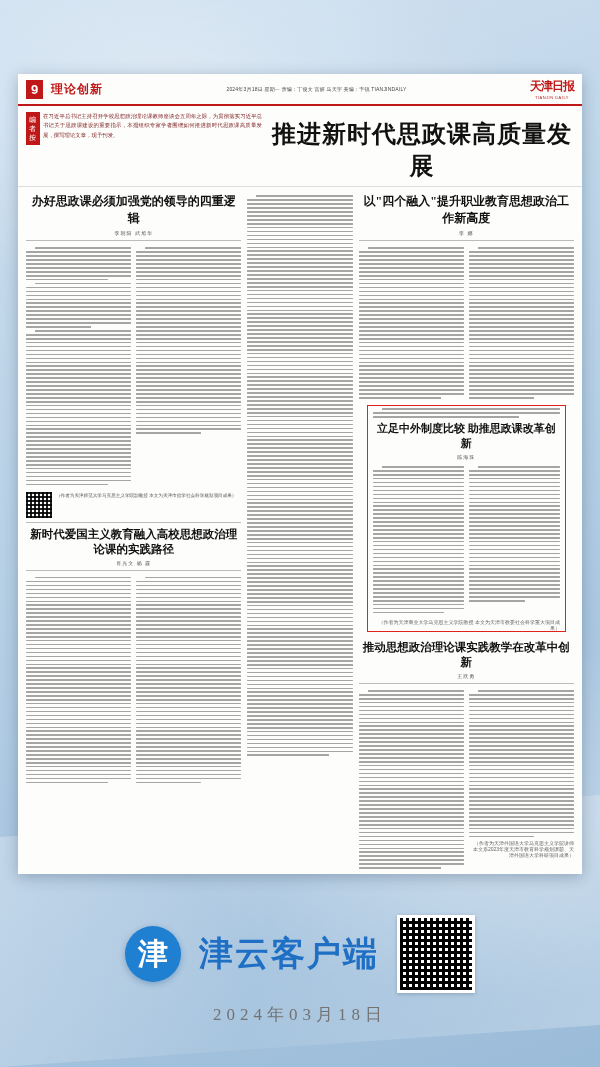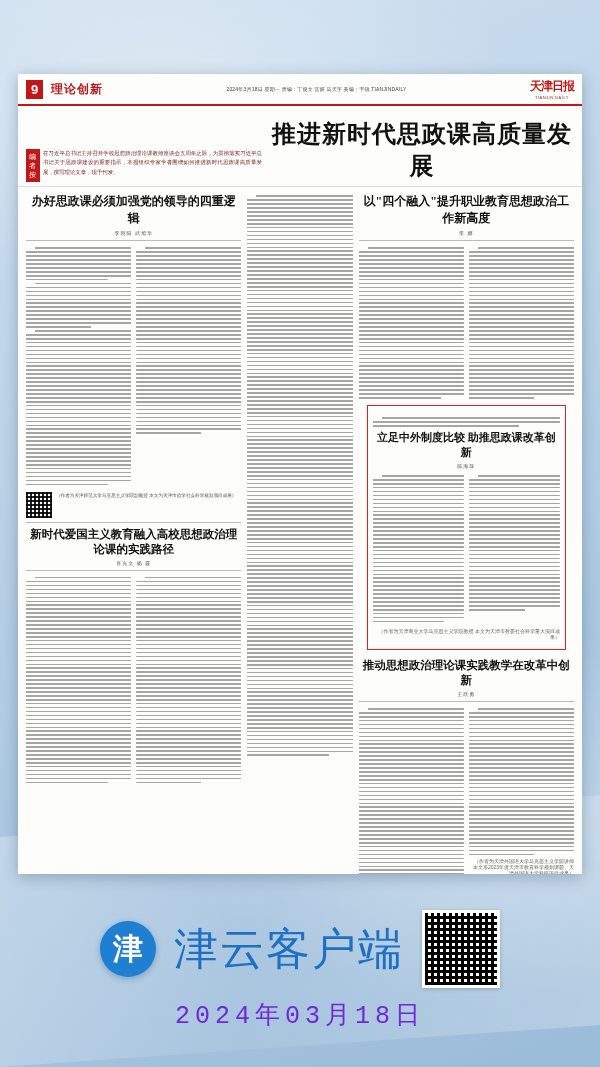--- a/index.html
+++ b/index.html
@@ -24,21 +24,21 @@
     overflow:hidden;
   }
   .masthead{height:30px;border-bottom:2px solid #c01818;display:flex;align-items:center;padding:0 8px;gap:8px;}
   .page-num{background:#c01818;color:#fff;font-weight:bold;font-size:13px;width:17px;height:19px;display:flex;align-items:center;justify-content:center;}
   .section-name{color:#c01818;font-size:12px;font-weight:bold;letter-spacing:1px;}
   .masthead-meta{flex:1;text-align:center;font-size:5px;color:#444;letter-spacing:.2px;}
   .brand{color:#c01818;font-size:12px;font-weight:bold;letter-spacing:-1px;font-family:"Liberation Serif",serif;}
   .brand-sub{font-size:4px;color:#b22;display:block;text-align:center;letter-spacing:.5px;}
 
   
-  .headband{display:flex;padding:6px 8px 4px 8px;gap:8px;align-items:flex-end;border-bottom:1px solid #ddd;}
+  .headband{display:flex;padding:6px 8px 4px 8px;gap:8px;align-items:flex-start;border-bottom:1px solid #ddd;}
   .editor-note{display:flex;gap:3px;width:236px;}
   .editor-tag{width:12px;background:#c01818;color:#fff;font-size:7px;line-height:9px;text-align:center;padding:3px 1px;letter-spacing:1px;}
   .editor-text{font-size:5.4px;line-height:1.75;color:#7a1d1d;text-align:justify;flex:1;}
   .main-title{flex:1;text-align:center;font-family:"Liberation Serif",serif;font-weight:bold;font-size:24px;color:#111;letter-spacing:1px;padding-top:6px;}
 
   
   .content{display:flex;padding:6px 8px 8px 8px;gap:6px;justify-content:flex-end;}
   .col{flex:1;}
   .art-title{font-family:"Liberation Serif",serif;font-weight:bold;text-align:center;color:#111;}
   .byline{font-size:5px;text-align:center;color:#555;margin:3px 0 4px 0;letter-spacing:1px;}
@@ -46,42 +46,42 @@
 
   
   .tx{--ls:4.6px;}
   .tx .l{height:1.6px;background:#8c8c8c;margin:2.35px 0;border-radius:.5px;opacity:.78;}
   .tx .l.sh{width:62%;}
   .tx .l.sh2{width:78%;}
   .tx .l.ind{margin-left:9px;width:calc(100% - 9px);}
   .cols2{display:flex;gap:5px;}
   .cols2>div{flex:1;}
 
-  .hl-box{border:1.5px solid #e12020;padding:9px 5px;margin:4px 8px;}
+  .hl-box{border:1.5px solid #e12020;padding:0 5px;margin:4px 8px;}
   .hl-box .art-title{font-size:11px;}
   .sig{font-size:5px;text-align:right;color:#666;margin-top:3px;}
   .qr-note{display:flex;gap:4px;align-items:flex-start;margin-top:4px;}
   .qr-mini{width:26px;height:26px;background:
       repeating-linear-gradient(90deg,#222 0 2px,#fff 2px 4px),
       repeating-linear-gradient(0deg,#222 0 2px,transparent 2px 4px);
       background-blend-mode:multiply;flex:none;}
   .qr-note .t{font-size:4.6px;line-height:1.7;color:#555;}
 
   
   .promo{position:absolute;left:0;right:0;bottom:0;height:193px;display:flex;flex-direction:column;align-items:center;justify-content:center;gap:10px;}
   .promo-row{display:flex;align-items:center;gap:18px;}
   .logo-badge{width:56px;height:56px;border-radius:50%;background:#1f7fd1;display:flex;align-items:center;justify-content:center;color:#fff;font-size:30px;font-family:"Liberation Serif",serif;font-weight:bold;box-shadow:0 2px 6px rgba(0,60,120,.3);}
-  .promo-name{font-size:44px;color:#1f6fc4;font-weight:normal;letter-spacing:2px;font-family:"Liberation Serif",serif;}
+  .promo-name{font-size:34px;color:#1f6fc4;font-weight:bold;letter-spacing:2px;font-family:"Liberation Serif",serif;}
   .qr-big{width:72px;height:72px;background:#fff;padding:3px;box-shadow:0 1px 4px rgba(0,0,0,.2);}
   .qr-big .cells{width:100%;height:100%;
     background-image:
       repeating-linear-gradient(90deg,#000 0 3px,#fff 3px 6px),
       repeating-linear-gradient(0deg,#000 0 3px,rgba(255,255,255,0) 3px 6px);
     background-blend-mode:multiply;}
-  .promo-date{font-size:25px;color:#6d28d9;letter-spacing:5px;font-family:Liberation Mono, monospace;}
+  .promo-date{font-size:17px;color:#737373;letter-spacing:5px;font-family:Liberation Serif, serif;}
 </style>
 </head>
 <body>
 
 <div class="bg-swoosh sw1"></div>
 <div class="bg-swoosh sw2"></div>
 <div class="sw3"></div>
 
 <div class="paper">
 

